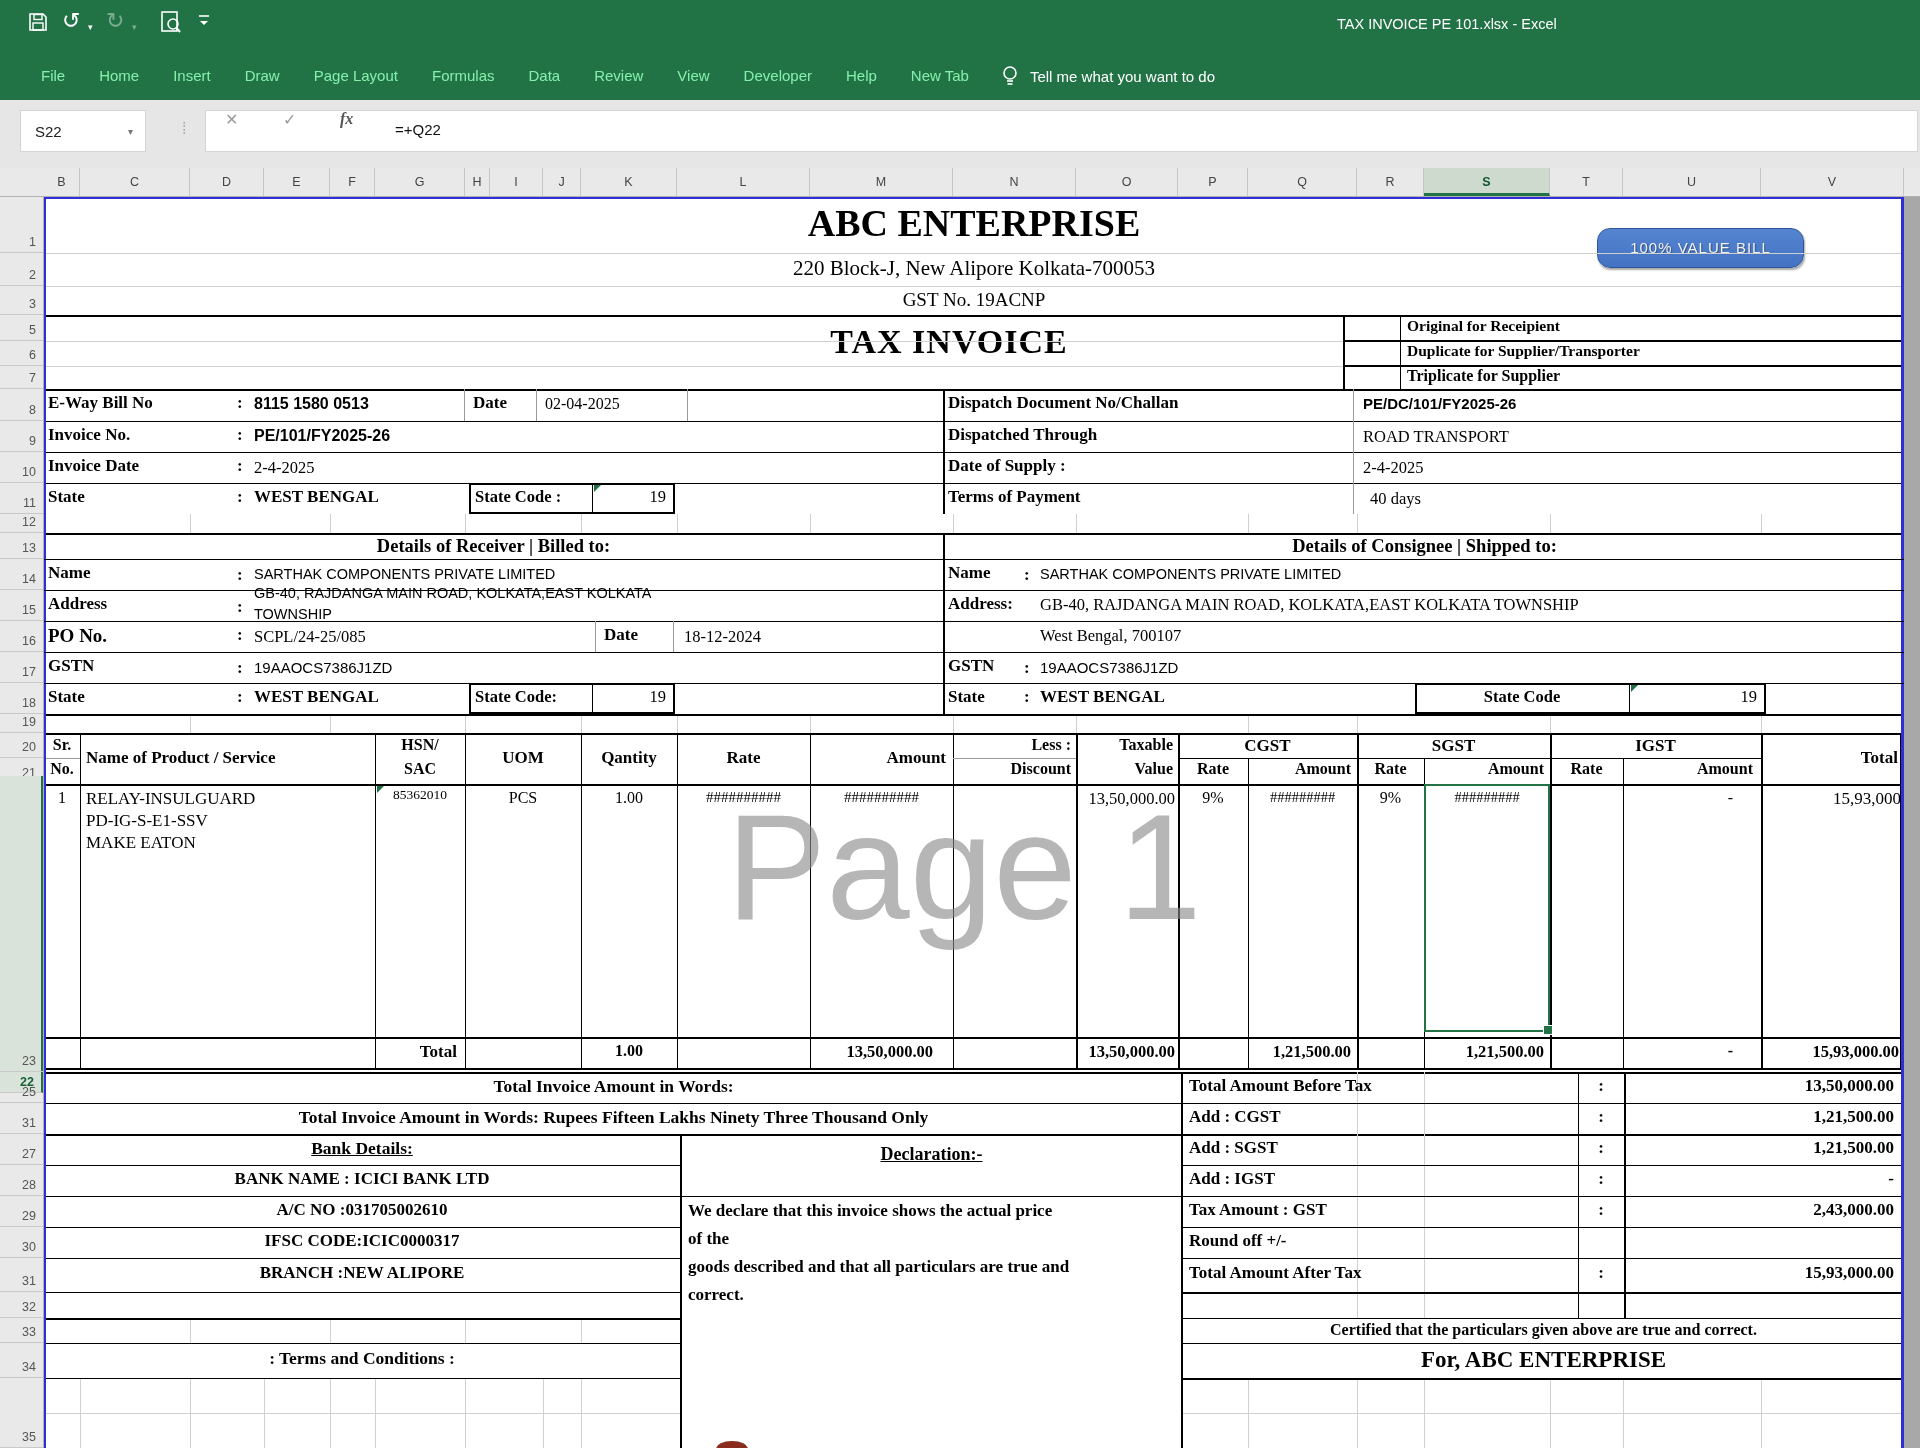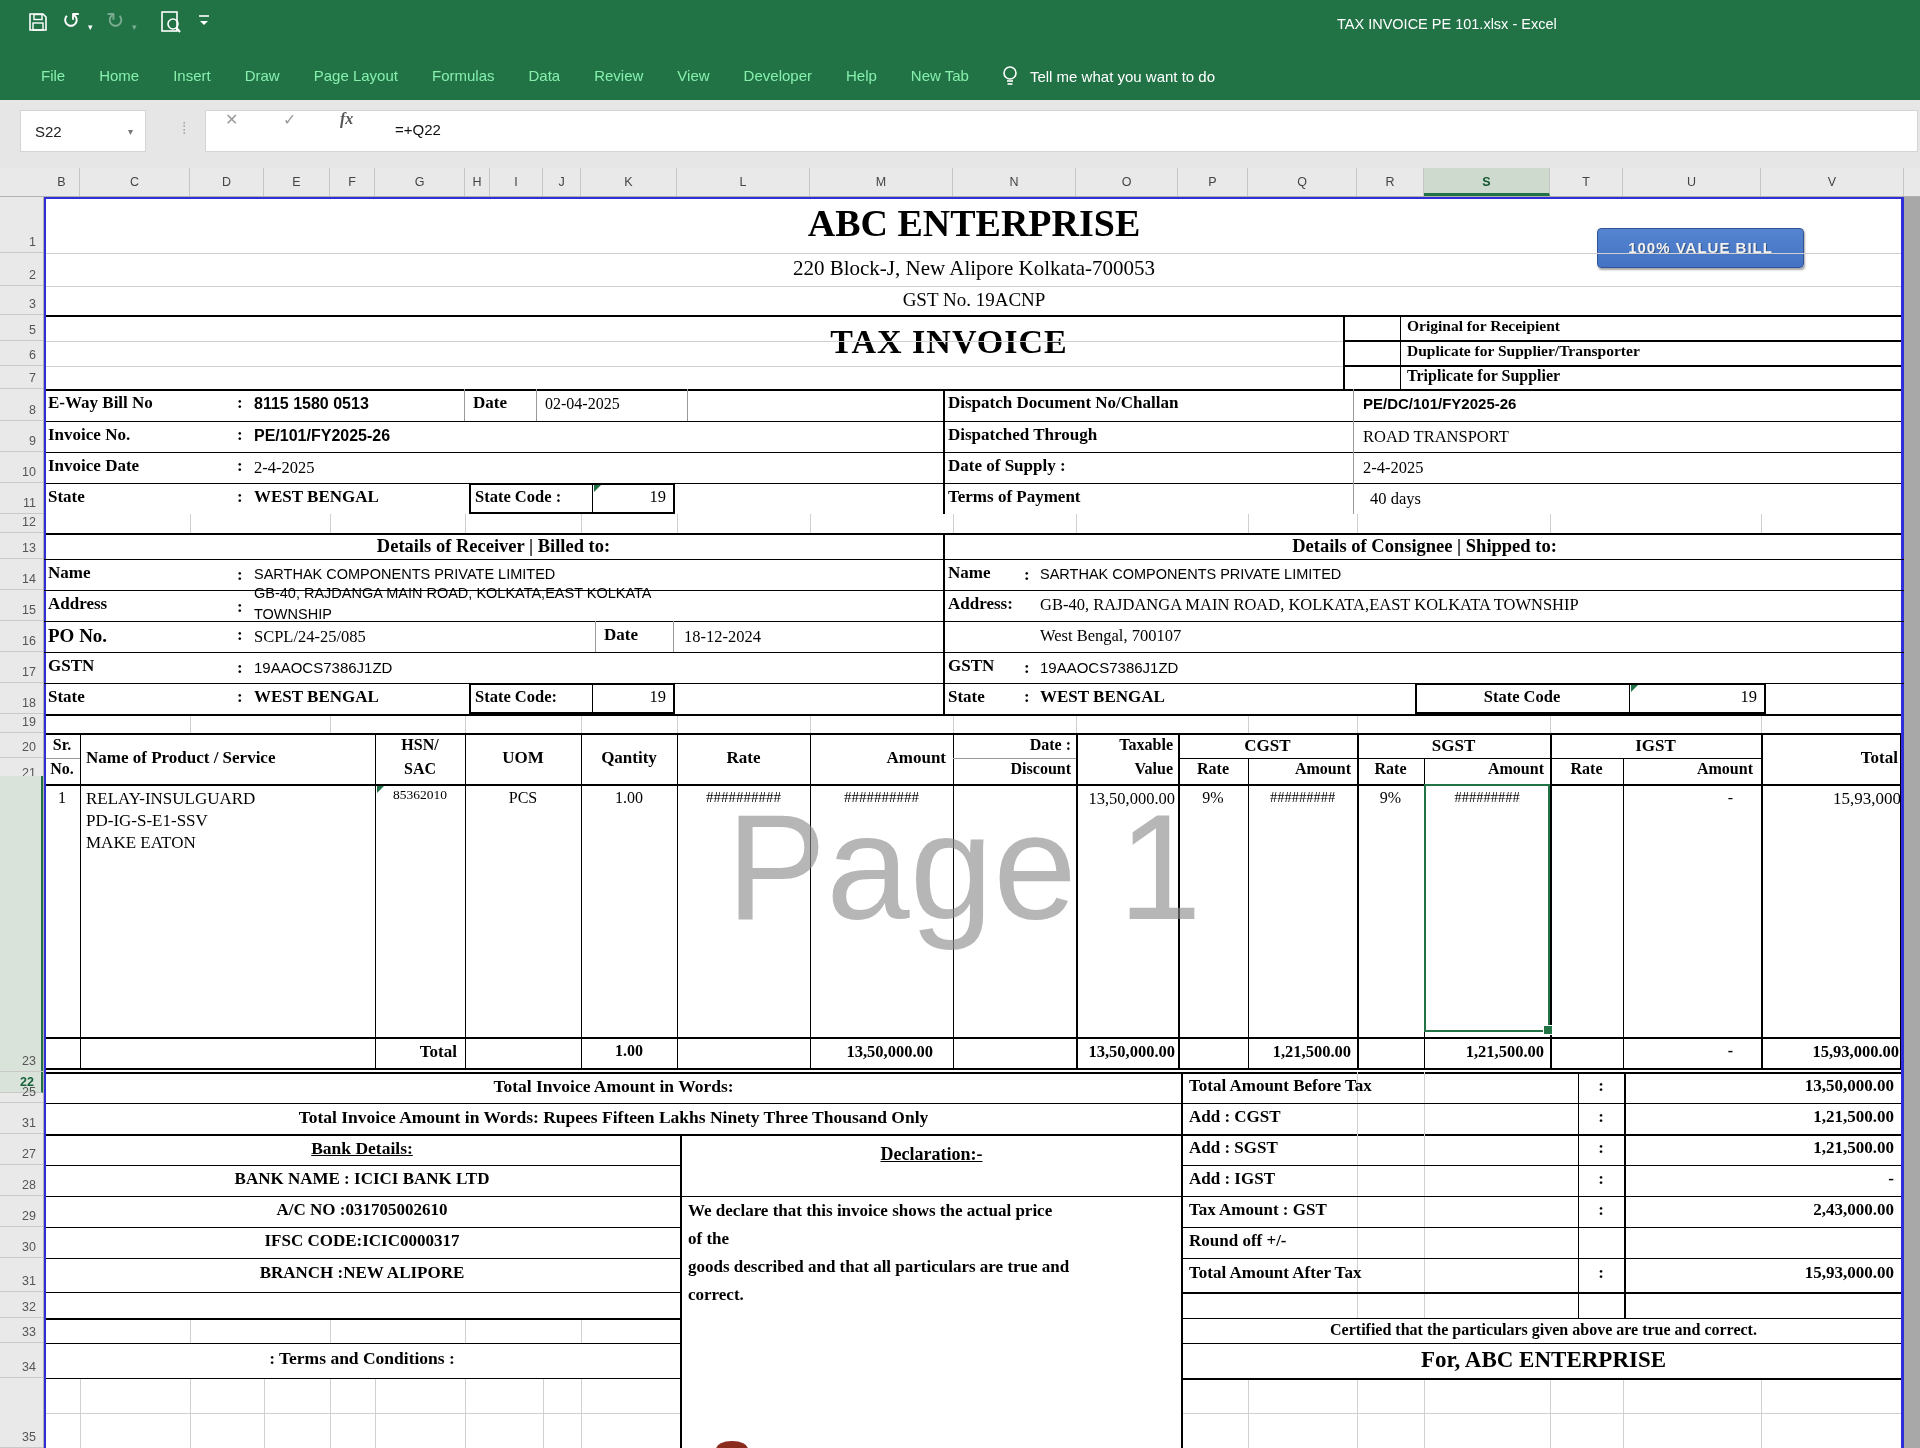--- a/index.html
+++ b/index.html
@@ -35,21 +35,21 @@
   .rh.sel{background:#d9e3d9;color:#17623a;border-right:2px solid #217346;font-weight:bold;}
   #deadzone{position:absolute;left:1904px;top:197px;width:16px;height:1251px;background:#a8a8a8;}
   
   #sheet{position:absolute;left:44px;top:197px;width:1860px;height:1251px;background:#fff;overflow:hidden;}
   .c{position:absolute;white-space:nowrap;color:#000;font-family:"Liberation Serif",serif;}
   .fb{font-weight:bold;}
   .sans{font-family:"Liberation Sans",sans-serif;}
   .ctr{text-align:center;}
   .rt{text-align:right;}
   .und{text-decoration:underline;}
-  #badge{position:absolute;left:1553px;top:31px;width:205px;height:38px;background:linear-gradient(#5585d0,#4472c4);border:1px solid #2f5597;border-radius:4px;color:#f2f2f2;font-weight:bold;font-size:15px;text-align:center;line-height:38px;letter-spacing:1px;text-shadow:1px 1px 1px #33507e;box-shadow:1px 2px 2px rgba(0,0,0,.35);}
+  #badge{position:absolute;left:1553px;top:31px;width:205px;height:38px;background:linear-gradient(#5585d0,#4472c4);border:1px solid #2f5597;border-radius:13px;color:#f2f2f2;font-weight:normal;font-size:15px;text-align:center;line-height:38px;letter-spacing:1px;text-shadow:1px 1px 1px #33507e;box-shadow:1px 2px 2px rgba(0,0,0,.35);}
   #wmark{position:absolute;left:540px;top:590px;width:760px;text-align:center;font-size:150px;line-height:160px;color:#8a8a8a;opacity:.62;font-family:"Liberation Sans",sans-serif;z-index:6;pointer-events:none;}
   .tri{position:absolute;width:0;height:0;border-top:7px solid #1e7145;border-right:7px solid transparent;z-index:4;}
   #selbox{position:absolute;left:1380px;top:587px;width:126px;height:248px;border:2px solid #217346;box-sizing:border-box;z-index:5;}
   #selhandle{position:absolute;left:1499px;top:828px;width:8px;height:8px;background:#217346;border:1px solid #fff;z-index:5;}
   #stamp{position:absolute;left:672px;top:1244px;width:32px;height:16px;background:#8a2b1e;border-radius:50%;}
   svg{display:block;}
 </style>
 </head>
 <body>
 
@@ -347,21 +347,21 @@
 
     <div class="c fb ctr" style="left:0;top:539px;width:36px;font-size:16px">Sr.</div>
     <div class="c fb ctr" style="left:0;top:563px;width:36px;font-size:16px">No.</div>
     <div class="c fb" style="left:42px;top:551px;font-size:17px">Name of Product / Service</div>
     <div class="c fb ctr" style="left:331px;top:539px;width:90px;font-size:16px">HSN/</div>
     <div class="c fb ctr" style="left:331px;top:563px;width:90px;font-size:16px">SAC</div>
     <div class="c fb ctr" style="left:421px;top:551px;width:116px;font-size:17px">UOM</div>
     <div class="c fb ctr" style="left:537px;top:551px;width:96px;font-size:17px">Qantity</div>
     <div class="c fb ctr" style="left:633px;top:551px;width:133px;font-size:17px">Rate</div>
     <div class="c fb rt" style="left:766px;top:551px;width:136px;font-size:17px">Amount</div>
-    <div class="c fb rt" style="left:909px;top:539px;width:118px;font-size:16px">Date :</div>
+    <div class="c fb rt" style="left:909px;top:539px;width:118px;font-size:16px">Less :</div>
     <div class="c fb rt" style="left:909px;top:563px;width:118px;font-size:16px">Discount</div>
     <div class="c fb rt" style="left:1032px;top:539px;width:97px;font-size:16px">Taxable</div>
     <div class="c fb rt" style="left:1032px;top:563px;width:97px;font-size:16px">Value</div>
     <div class="c fb ctr" style="left:1134px;top:539px;width:179px;font-size:17px">CGST</div>
     <div class="c fb ctr" style="left:1134px;top:563px;width:70px;font-size:16px">Rate</div>
     <div class="c fb rt" style="left:1204px;top:563px;width:103px;font-size:16px">Amount</div>
     <div class="c fb ctr" style="left:1313px;top:539px;width:193px;font-size:17px">SGST</div>
     <div class="c fb ctr" style="left:1313px;top:563px;width:67px;font-size:16px">Rate</div>
     <div class="c fb rt" style="left:1380px;top:563px;width:120px;font-size:16px">Amount</div>
     <div class="c fb ctr" style="left:1506px;top:539px;width:211px;font-size:17px">IGST</div>

